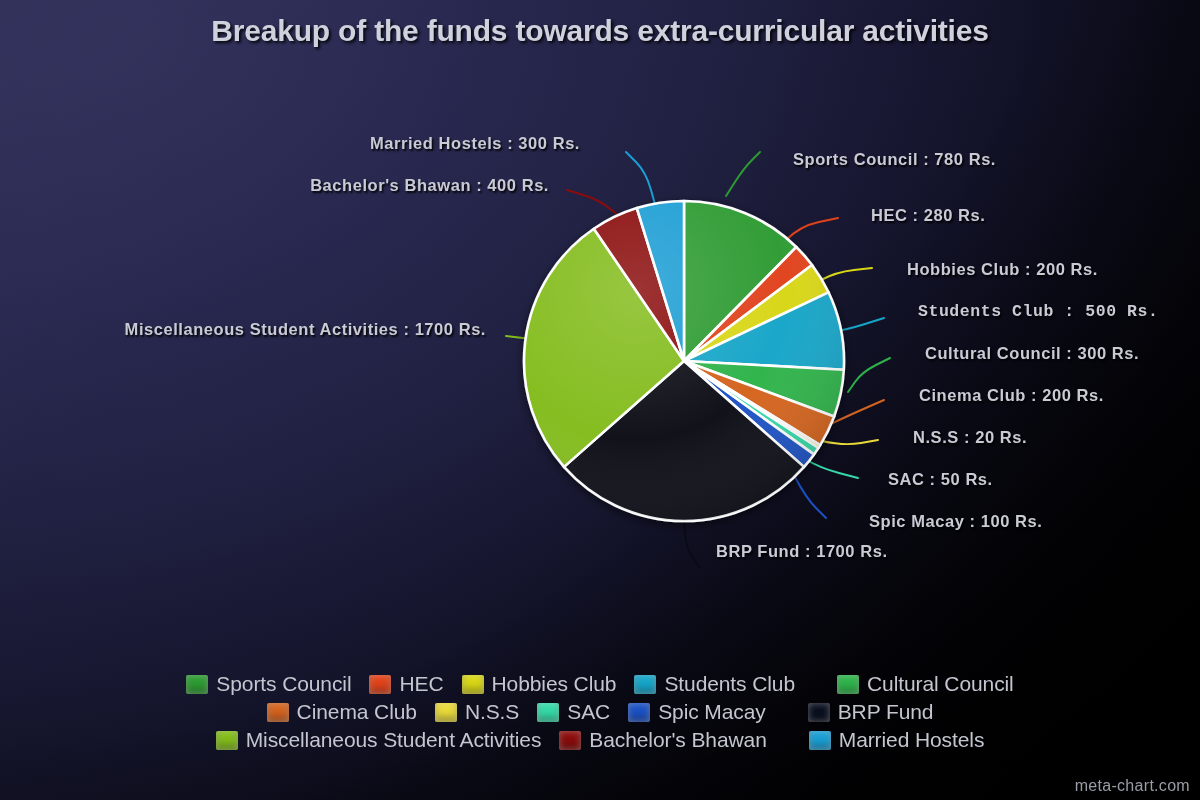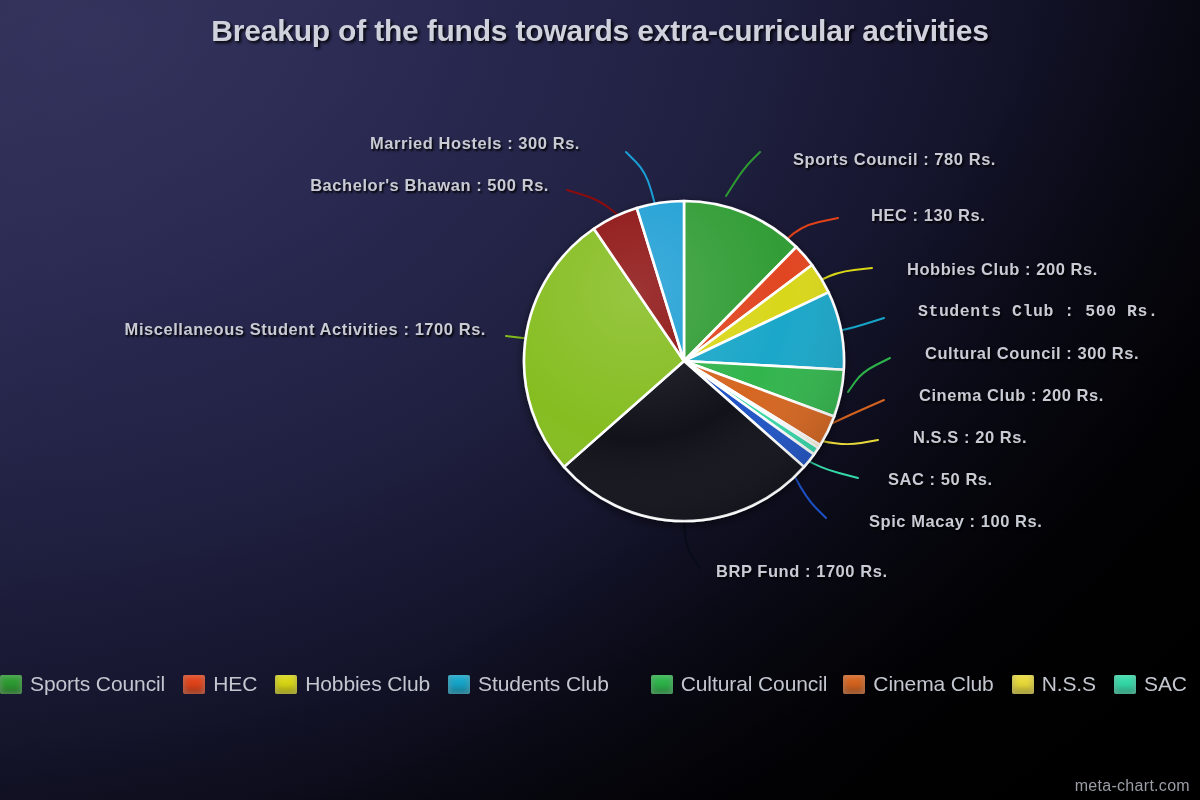--- a/index.html
+++ b/index.html
@@ -54,22 +54,22 @@
   }
   .callout-label.anchor-right {
     transform: translateX(-100%);
   }
   #legend {
     position: absolute;
     left: 0;
     top: 672px;
     width: 1200px;
     display: flex;
-    flex-direction: row;
-    gap: 16px;
+    flex-direction: column;
+    gap: 4px;
   }
   .legend-row {
     display: flex;
     align-items: center;
     justify-content: center;
     gap: 0px;
     flex-wrap: nowrap;
   }
   .legend-entry {
     display: flex;
@@ -147,31 +147,31 @@
         <path d="M 684 361 L 803.96 466.87 A 160 160 0 0 1 564.04 466.87 Z" fill="#070c18" stroke="#ffffff" stroke-width="2.6" stroke-linejoin="round"></path>
         <path d="M 684 361 L 564.04 466.87 A 160 160 0 0 1 593.87 228.80 Z" fill="#83bc1b" stroke="#ffffff" stroke-width="2.6" stroke-linejoin="round"></path>
         <path d="M 684 361 L 593.87 228.80 A 160 160 0 0 1 636.84 208.11 Z" fill="#8b0c0c" stroke="#ffffff" stroke-width="2.6" stroke-linejoin="round"></path>
         <path d="M 684 361 L 636.84 208.11 A 160 160 0 0 1 684.00 201.00 Z" fill="#1a9ed4" stroke="#ffffff" stroke-width="2.6" stroke-linejoin="round"></path>
       </g>
     <circle id="pie-gloss" cx="684" cy="361" r="160" fill="url(#sliceShade)" pointer-events="none"></circle>
   </svg>
 
   <div id="callout-labels">
       <div class="callout-label" style="left: 793px; top: 150px;">Sports Council : 780 Rs.</div>
-      <div class="callout-label" style="left: 871px; top: 206px;">HEC : 130 Rs.</div>
+      <div class="callout-label" style="left: 871px; top: 206px;">HEC : 280 Rs.</div>
       <div class="callout-label" style="left: 907px; top: 260px;">Hobbies Club : 200 Rs.</div>
       <div class="callout-label" style="left: 918px; top: 302px; font-family: Liberation Mono, monospace;">Students Club : 500 Rs.</div>
       <div class="callout-label" style="left: 925px; top: 344px; text-align: center;">Cultural Council : 300 Rs.</div>
       <div class="callout-label" style="left: 919px; top: 386px;">Cinema Club : 200 Rs.</div>
       <div class="callout-label" style="left: 913px; top: 428px;">N.S.S : 20 Rs.</div>
       <div class="callout-label" style="left: 888px; top: 470px;">SAC : 50 Rs.</div>
       <div class="callout-label" style="left: 852px; top: 512px; margin-left: 17px;">Spic Macay : 100 Rs.</div>
-      <div class="callout-label" style="left: 716px; top: 562px;">BRP Fund : 1700 Rs.</div>
+      <div class="callout-label" style="left: 716px; top: 542px;">BRP Fund : 1700 Rs.</div>
       <div class="callout-label anchor-right" style="left: 486px; top: 320px;">Miscellaneous Student Activities : 1700 Rs.</div>
-      <div class="callout-label anchor-right" style="left: 549px; top: 176px;">Bachelor's Bhawan : 500 Rs.</div>
+      <div class="callout-label anchor-right" style="left: 549px; top: 176px;">Bachelor's Bhawan : 400 Rs.</div>
       <div class="callout-label anchor-right" style="left: 580px; top: 134px;">Married Hostels : 300 Rs.</div>
     </div>
 
   <div id="legend">
       <div class="legend-row">
         <div class="legend-entry">
           <span class="legend-swatch" style="background: rgb(45, 155, 49); box-shadow: rgba(255, 255, 255, 0.3) 0px 0px 6px 1px inset, rgba(0, 0, 0, 0.35) 0px -5px 7px inset;"></span>
           <span class="legend-text">Sports Council</span>
         </div>
         <div class="legend-entry">
@@ -206,17 +206,31 @@
         </div>
         <div class="legend-entry">
           <span class="legend-swatch" style="background: rgb(27, 81, 196); box-shadow: rgba(255, 255, 255, 0.3) 0px 0px 6px 1px inset, rgba(0, 0, 0, 0.35) 0px -5px 7px inset;"></span>
           <span class="legend-text">Spic Macay</span>
         </div>
         <div class="legend-entry">
           <span class="legend-swatch" style="background: rgb(11, 16, 32); box-shadow: rgba(255, 255, 255, 0.3) 0px 0px 6px 1px inset, rgba(0, 0, 0, 0.35) 0px -5px 7px inset;"></span>
           <span class="legend-text">BRP Fund</span>
         </div>
       </div>
+      <div class="legend-row">
+        <div class="legend-entry">
+          <span class="legend-swatch" style="background: rgb(131, 188, 27); box-shadow: rgba(255, 255, 255, 0.3) 0px 0px 6px 1px inset, rgba(0, 0, 0, 0.35) 0px -5px 7px inset;"></span>
+          <span class="legend-text">Miscellaneous Student Activities</span>
+        </div>
+        <div class="legend-entry">
+          <span class="legend-swatch" style="background: rgb(139, 12, 12); box-shadow: rgba(255, 255, 255, 0.3) 0px 0px 6px 1px inset, rgba(0, 0, 0, 0.35) 0px -5px 7px inset;"></span>
+          <span class="legend-text">Bachelor's Bhawan</span>
+        </div>
+        <div class="legend-entry">
+          <span class="legend-swatch" style="background: rgb(26, 158, 212); box-shadow: rgba(255, 255, 255, 0.3) 0px 0px 6px 1px inset, rgba(0, 0, 0, 0.35) 0px -5px 7px inset;"></span>
+          <span class="legend-text">Married Hostels</span>
+        </div>
+      </div>
     </div>
 
   <div id="watermark">meta-chart.com</div>
 
 </div>
 
 </body></html>

